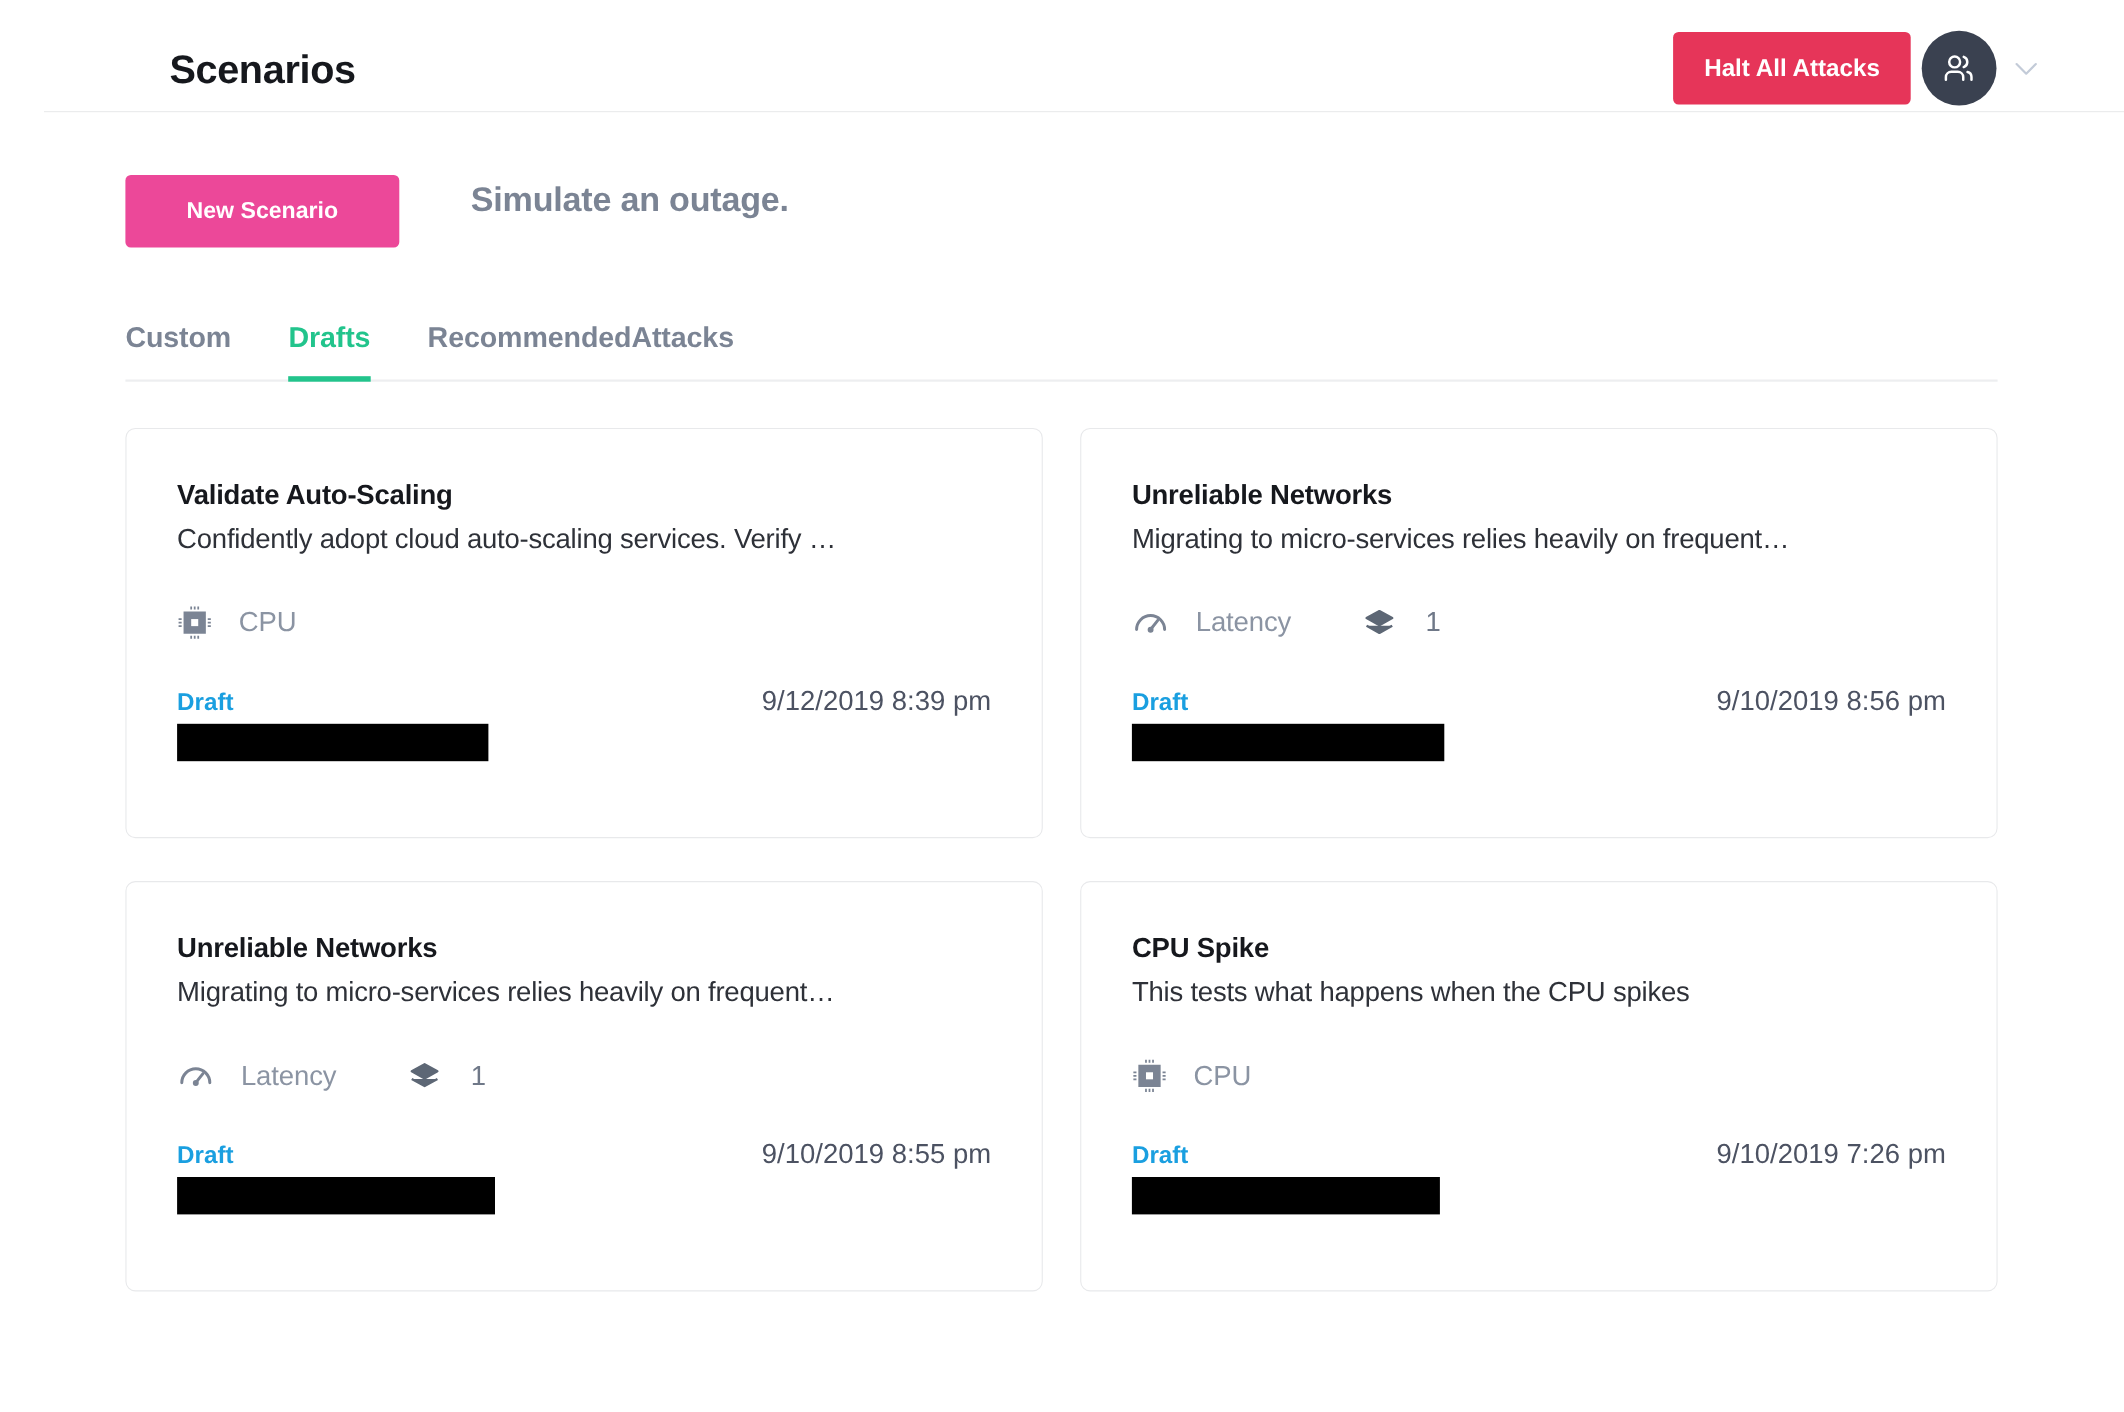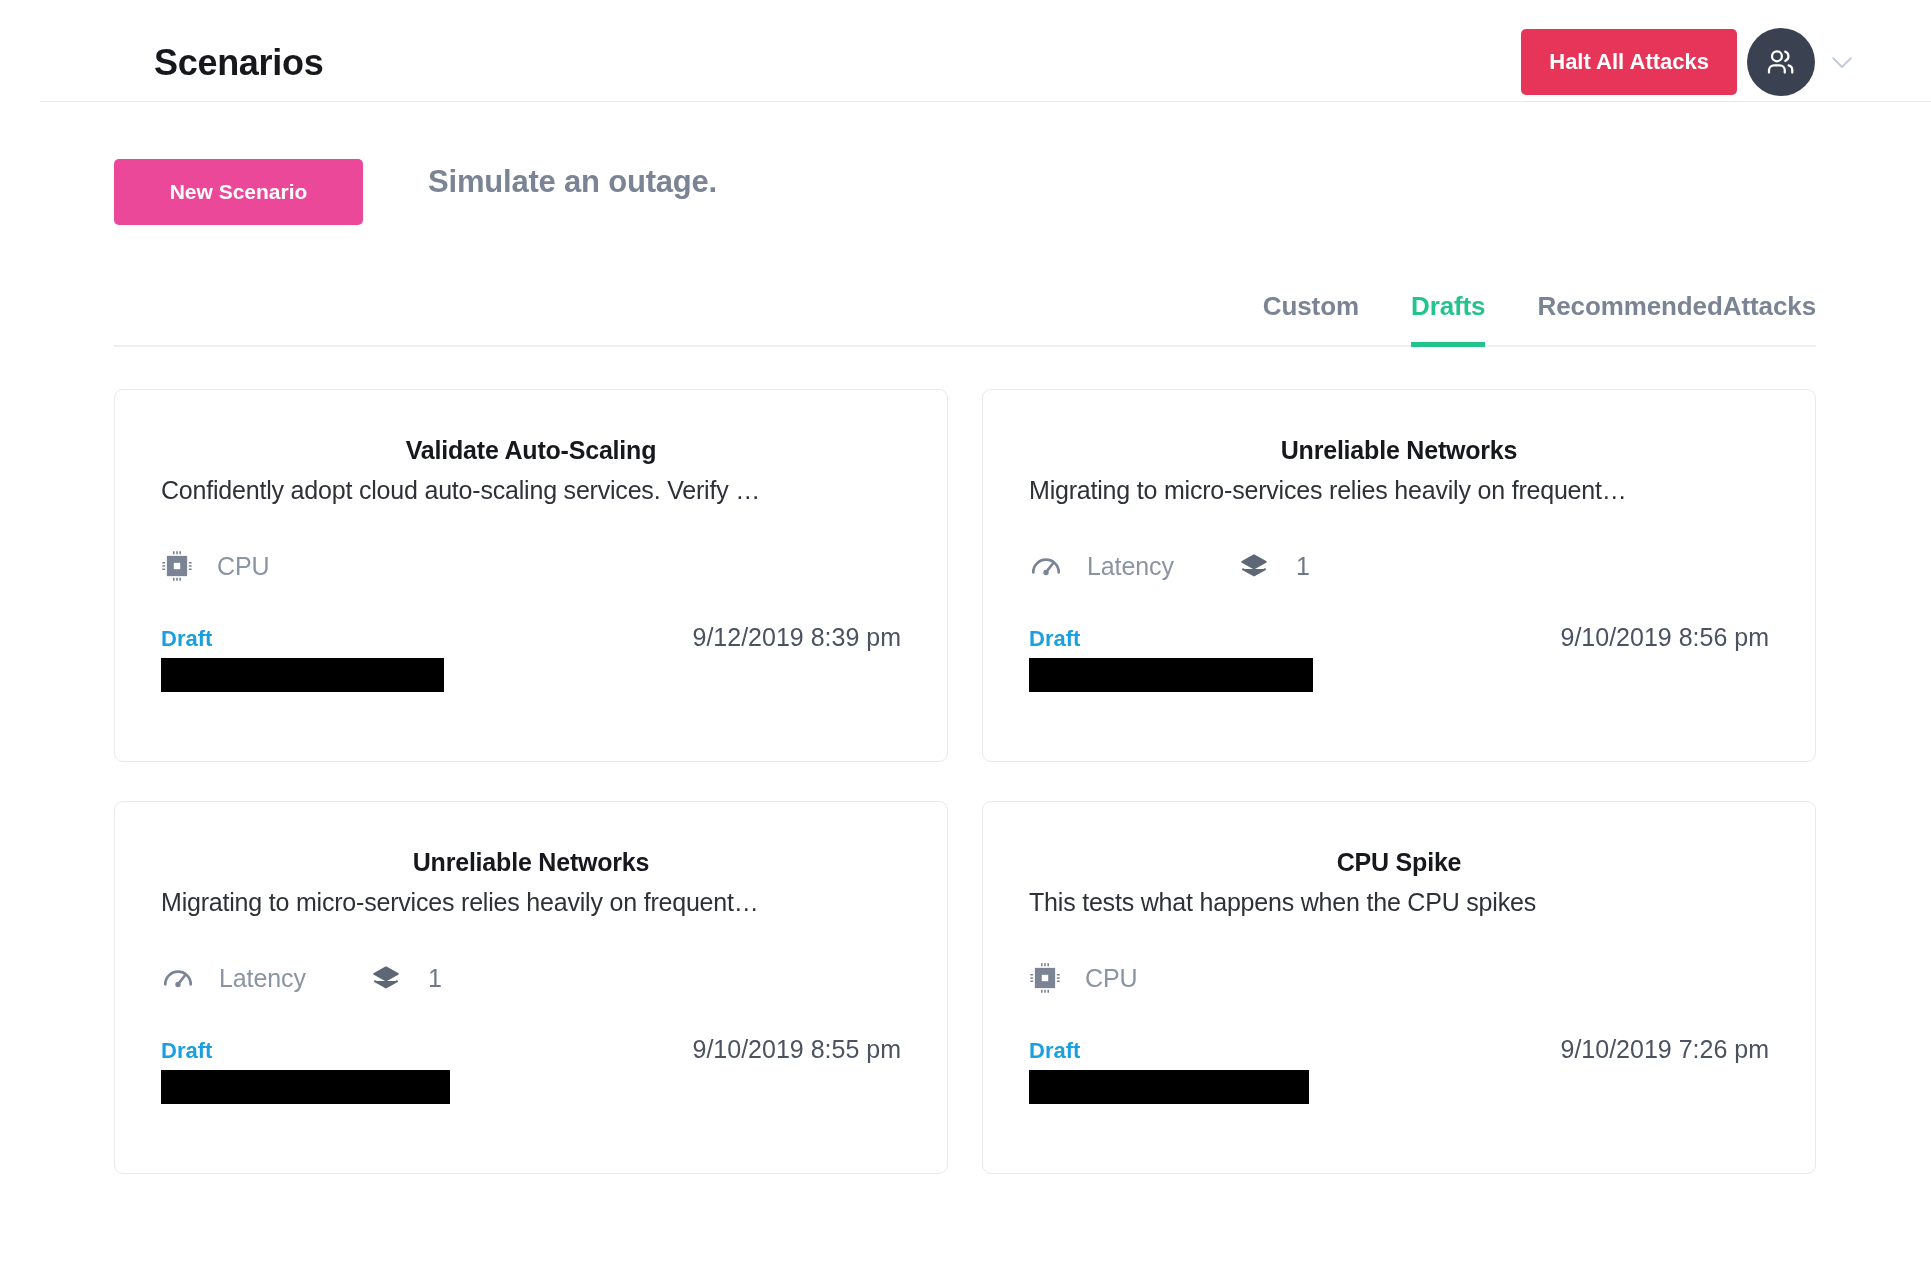--- a/index.html
+++ b/index.html
@@ -111,21 +111,21 @@
     letter-spacing: -0.1px;
   }
 
   
   .tabs-wrap {
     margin: 66px 114px 0 114px;
     width: 1702px;
     border-bottom: 2px solid #edeef0;
     display: flex;
     align-items: flex-end;
-    justify-content: flex-end;
+    justify-content: flex-start;
     position: relative;
   }
   .tabs-left { display: flex; gap: 52px; }
   .tab {
     font-size: 26px;
     font-weight: bold;
     color: #7b8494;
     padding-bottom: 23px;
     cursor: pointer;
     position: relative;
@@ -166,21 +166,20 @@
     padding: 46px 46px 40px 46px;
     min-height: 373px;
     position: relative;
     cursor: pointer;
   }
   .card-title {
     font-size: 25px;
     font-weight: bold;
     color: #16181d;
     letter-spacing: -0.2px;
-    text-align: center;
   }
   .card-desc {
     margin-top: 11px;
     font-size: 25px;
     color: #2e3138;
     letter-spacing: -0.2px;
     white-space: nowrap;
     overflow: hidden;
   }
   .card-meta {

